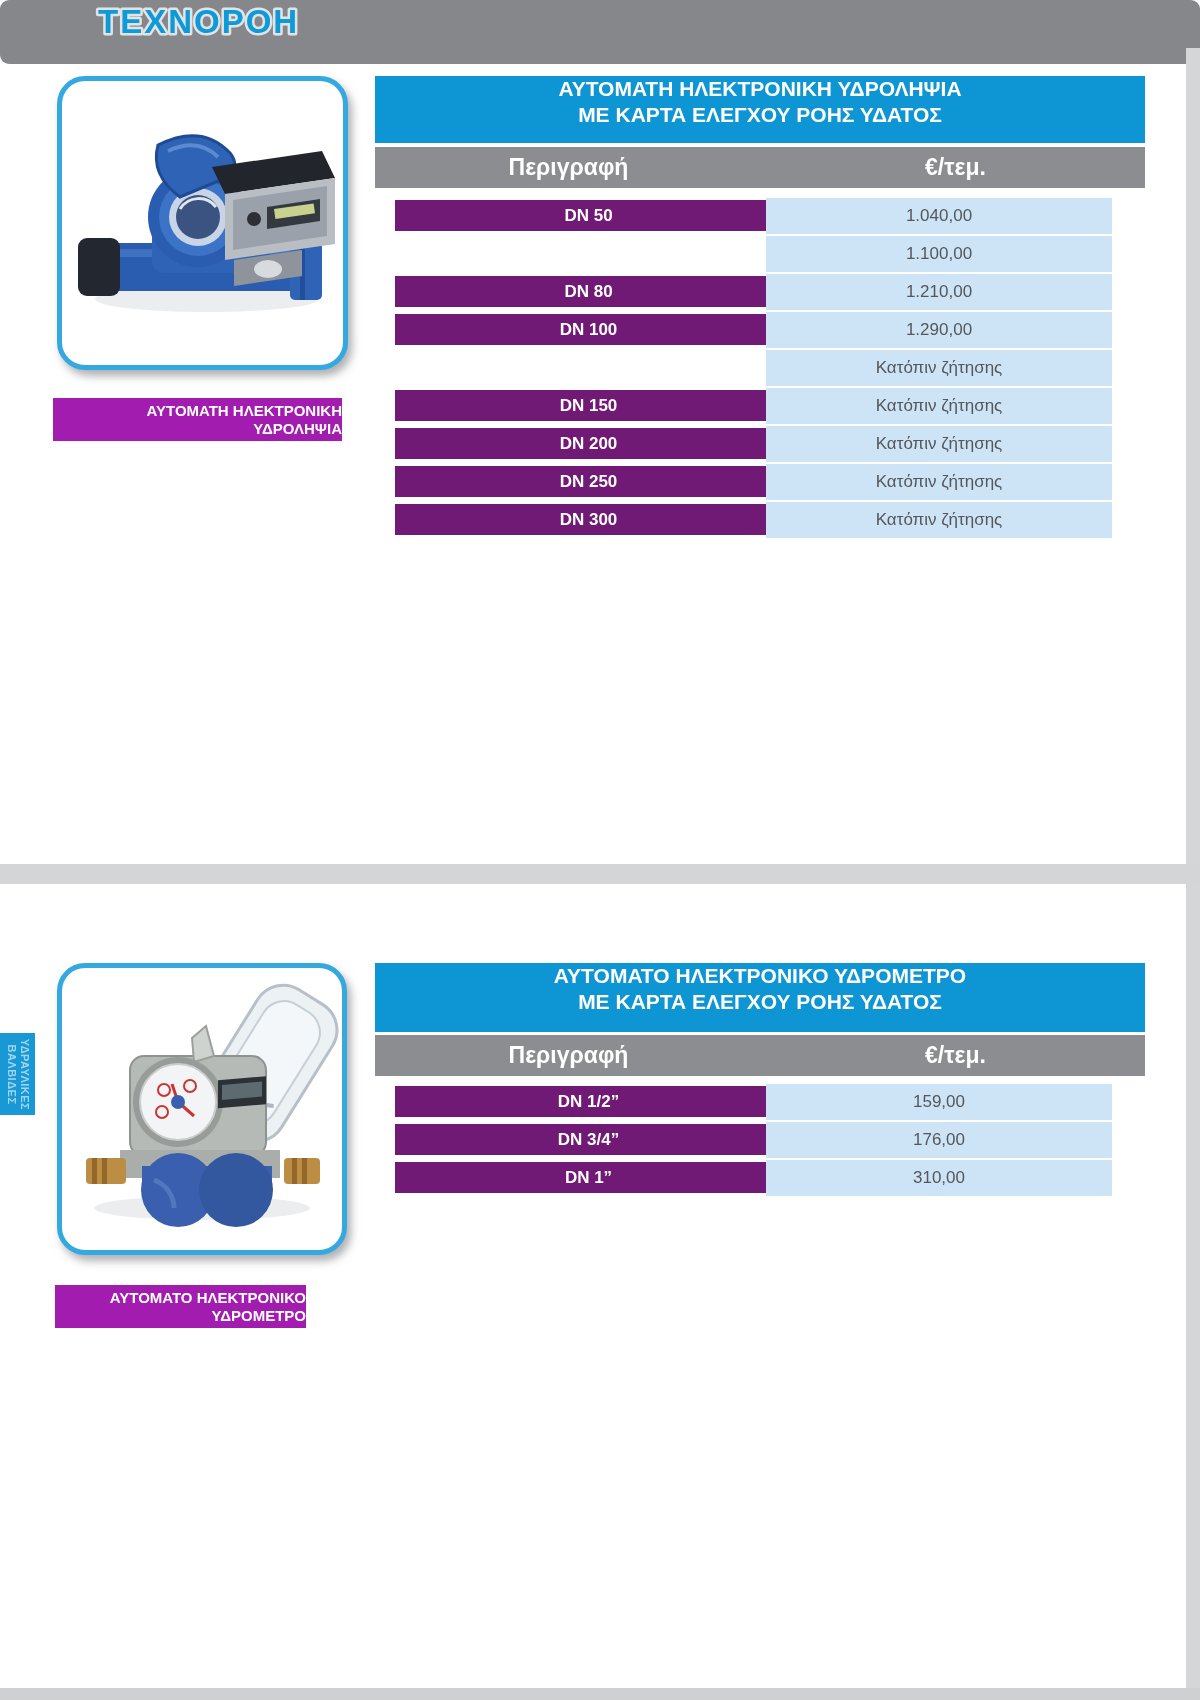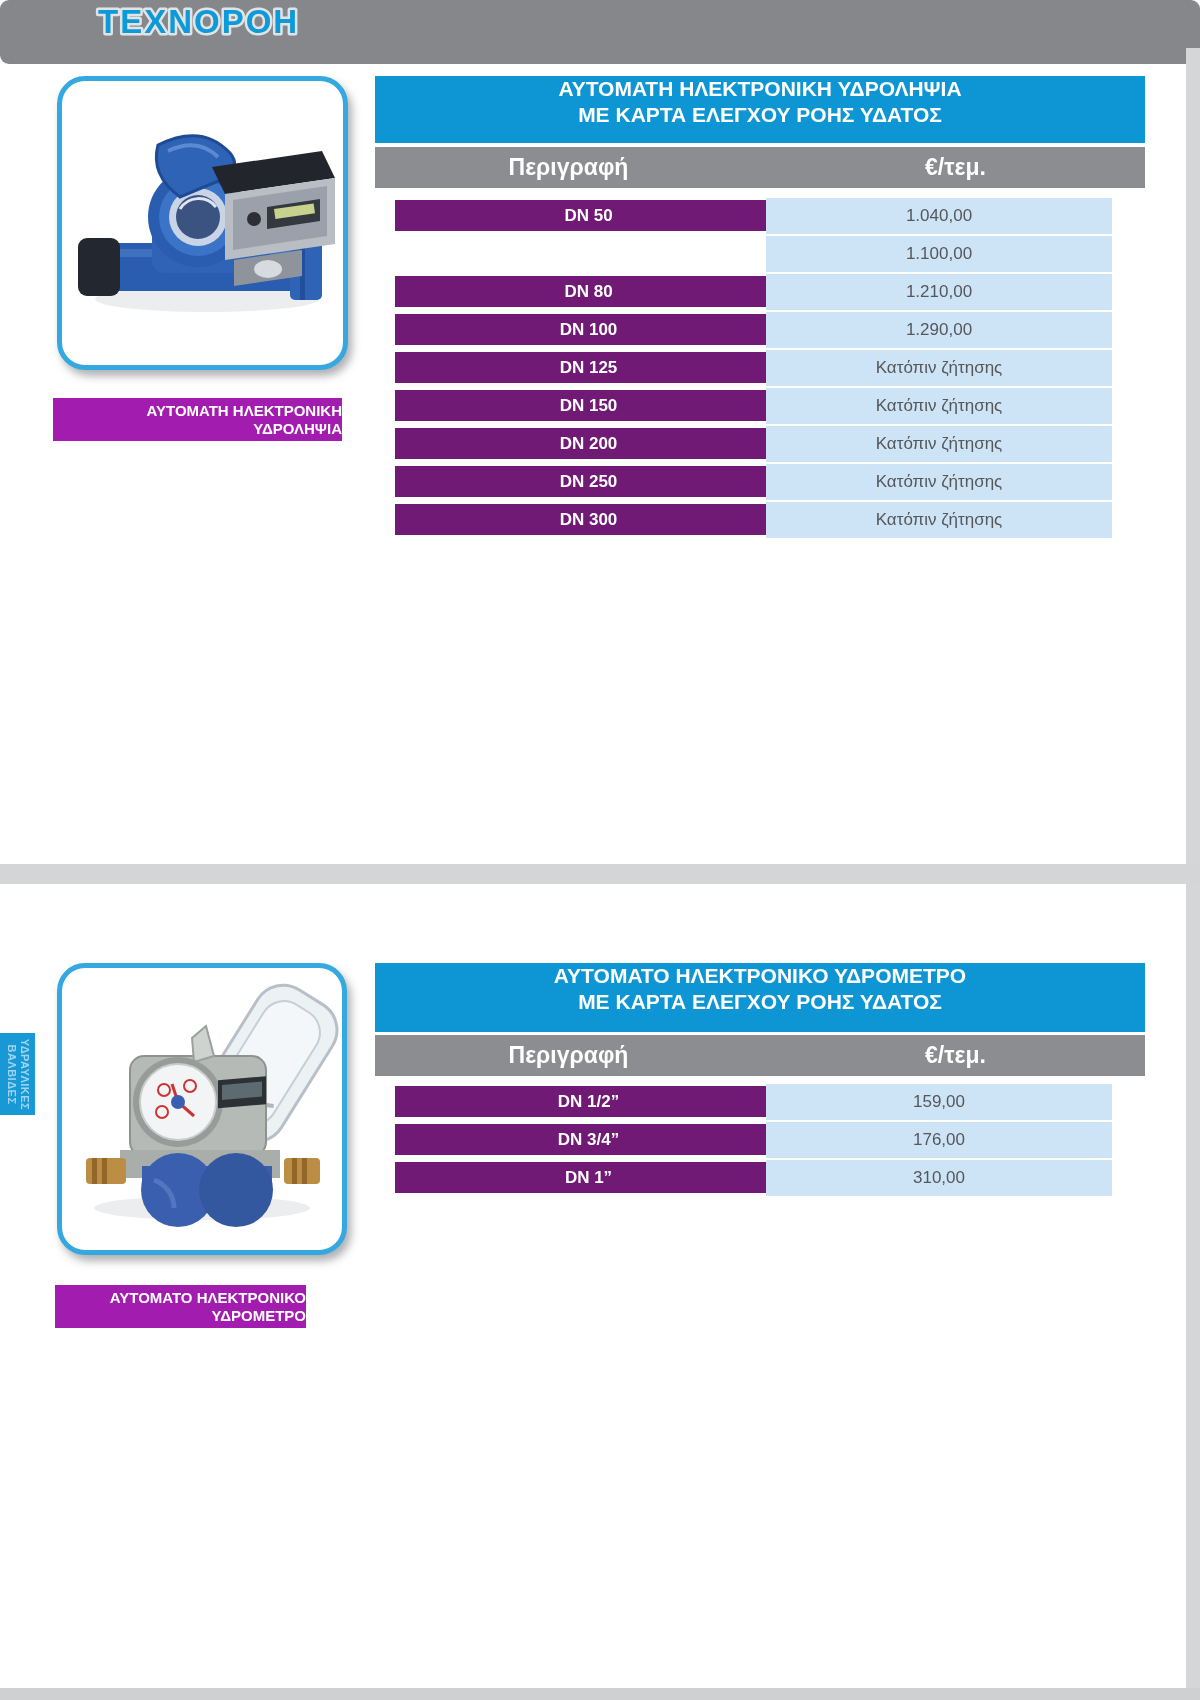--- a/index.html
+++ b/index.html
@@ -144,21 +144,20 @@
 </div>
 <div class="abs prow" style="top:273px">
   <div class="desc">DN 80</div>
   <div class="price">1.210,00</div>
 </div>
 <div class="abs prow" style="top:311px">
   <div class="desc">DN 100</div>
   <div class="price">1.290,00</div>
 </div>
 <div class="abs prow" style="top:349px">
-  <div class="desc">DN 125</div>
   <div class="price">Κατόπιν ζήτησης</div>
 </div>
 <div class="abs prow" style="top:387px">
   <div class="desc">DN 150</div>
   <div class="price">Κατόπιν ζήτησης</div>
 </div>
 <div class="abs prow" style="top:425px">
   <div class="desc">DN 200</div>
   <div class="price">Κατόπιν ζήτησης</div>
 </div>

